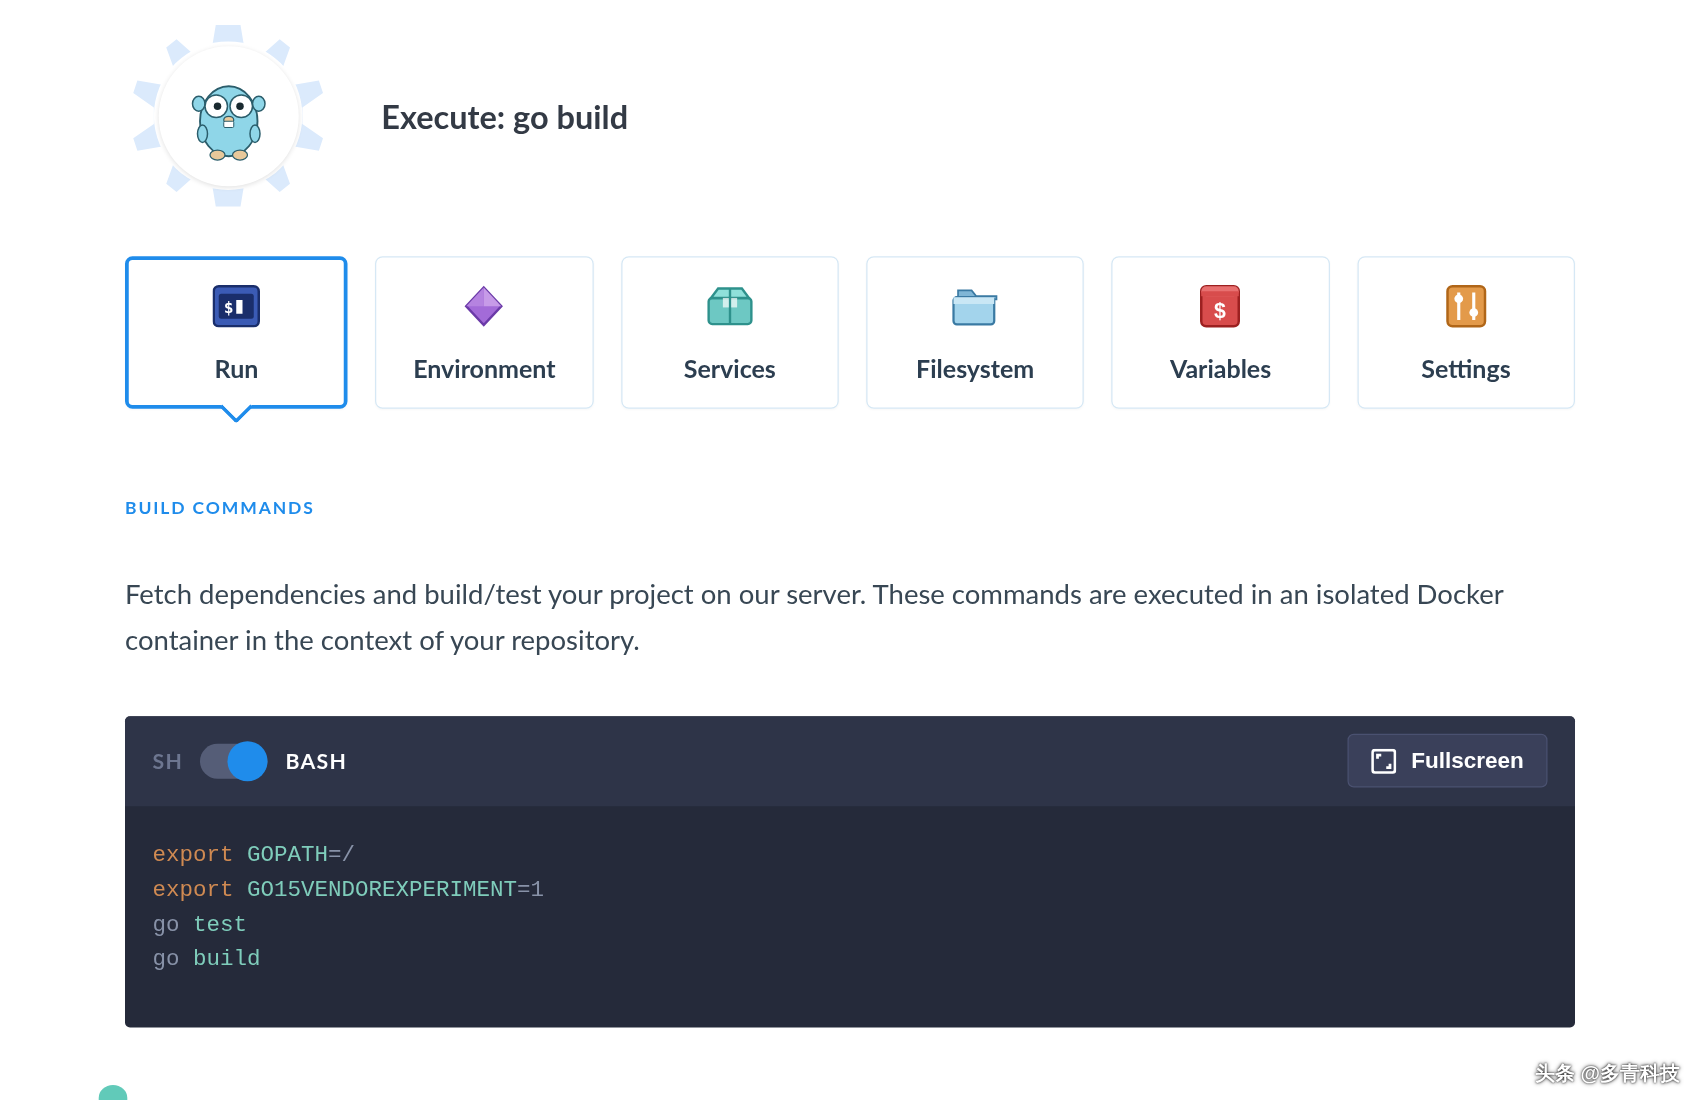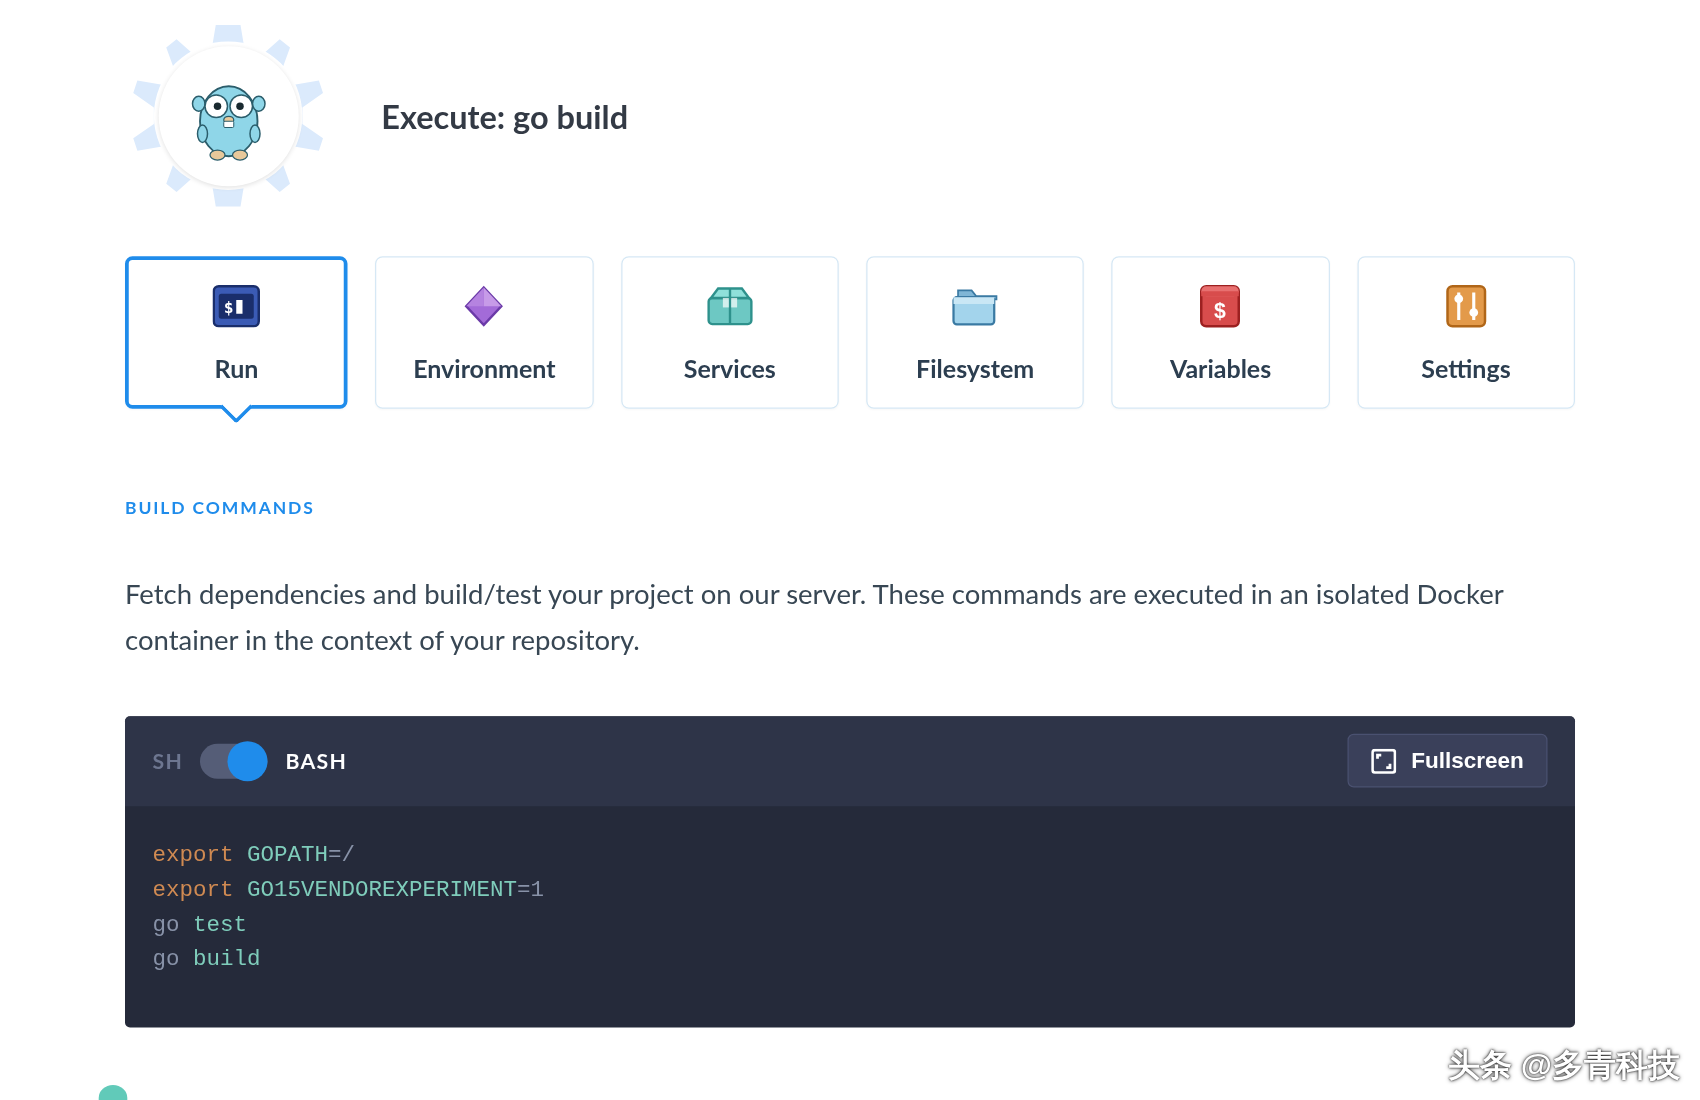--- a/index.html
+++ b/index.html
@@ -191,21 +191,21 @@
     white-space: pre;
   }
   .k { color: #d08a52; }
   .v { color: #7fcdbb; }
 
   
   .watermark {
     position: absolute;
     bottom: 12px;
     right: 20px;
-    font-size: 32px;
+    font-size: 20px;
     font-weight: 600;
     color: #ffffff;
     text-shadow: 0 0 4px rgba(0,0,0,0.7), 0 0 2px rgba(0,0,0,0.9);
     display: flex;
     align-items: center;
     gap: 5px;
     font-family: sans-serif;
   }
   .gopher-corner {
     position: absolute;

